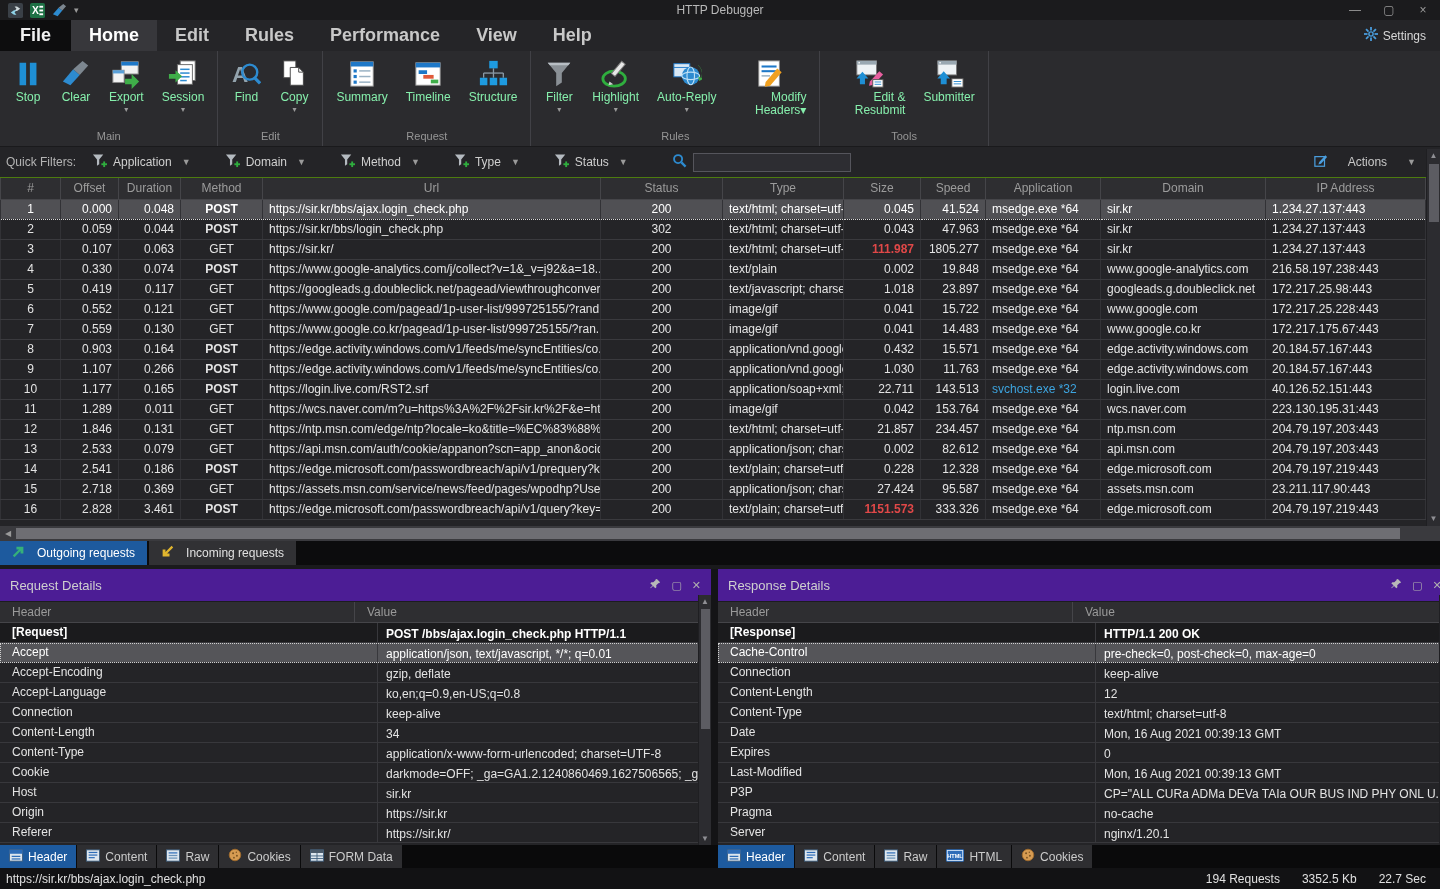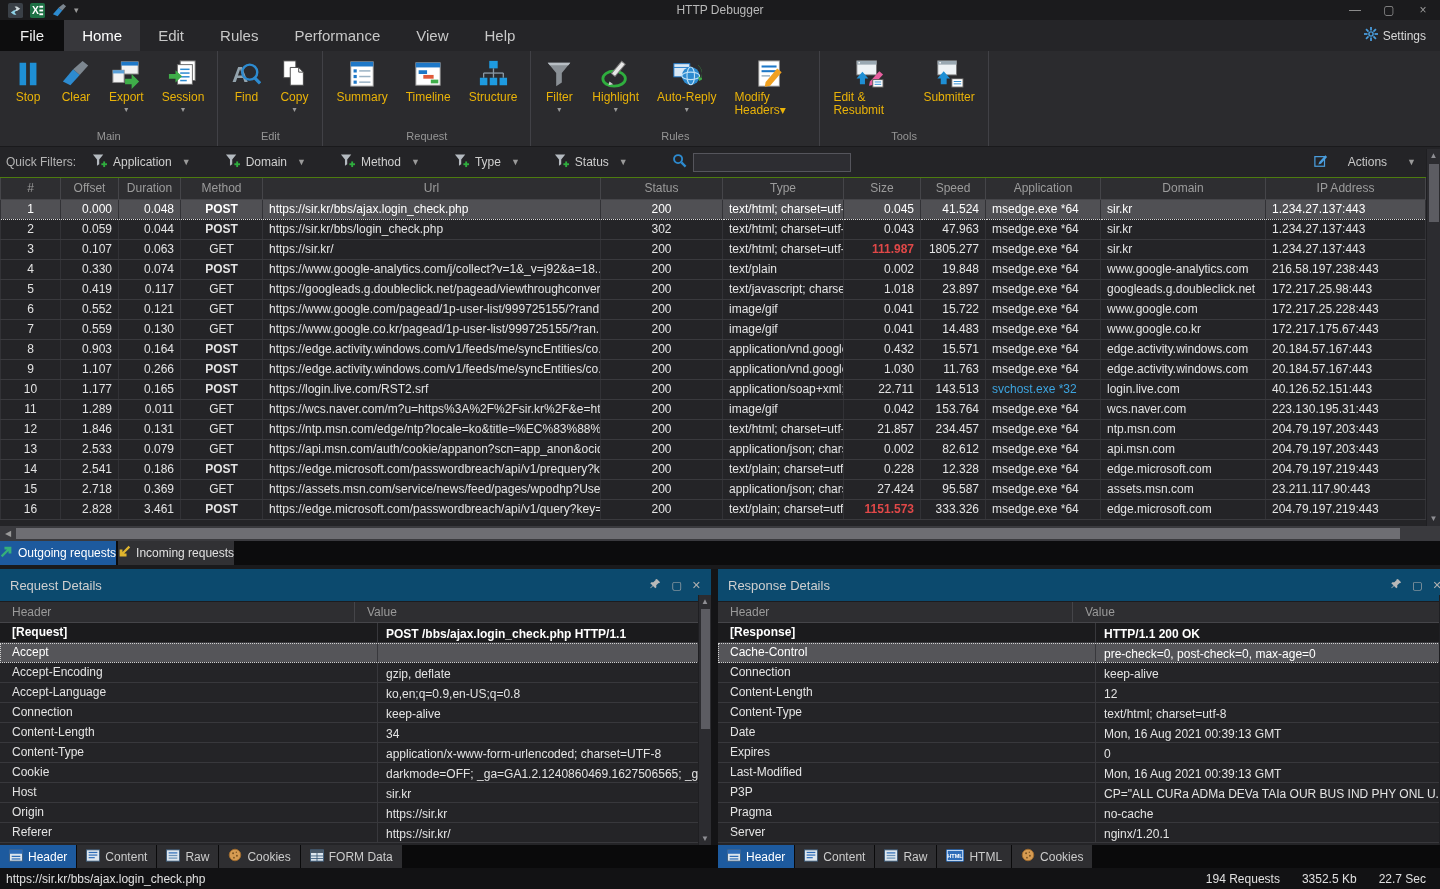--- a/index.html
+++ b/index.html
@@ -11,32 +11,32 @@
   .titlebar { height:20px; background:#1b1b1d; display:flex; align-items:center; flex:none; }
   .qat { display:flex; align-items:center; gap:7px; padding-left:8px; width:220px; }
   .qat svg { display:block; }
   .qat .caret { color:#9a9a9a; font-size:9px; }
   .win-title { flex:1; text-align:center; color:#b9b9b9; font-size:12px; }
   .win-controls { width:220px; display:flex; justify-content:flex-end; }
   .win-controls span { width:34px; text-align:center; color:#9a9a9a; font-size:12px; cursor:default; }
 
   
   .menubar { height:31px; background:#252528; display:flex; align-items:stretch; flex:none; }
-  .menu-item { padding:0 18px; display:flex; align-items:center; color:#c8c8c8; font-size:15px; }
+  .menu-item { padding:0 18px; display:flex; align-items:center; color:#c8c8c8; font-size:18px;font-weight:bold; }
   .menu-item.file { background:#0d0d0e; color:#f0f0f0; padding:0 20px; }
   .menu-item.active { background:#37373b; color:#ffffff; }
   .settings { margin-left:auto; display:flex; align-items:center; gap:5px; padding:0 14px; color:#d8d8d8; }
 
   
   .ribbon { height:96px; background:#2b2b2e; border-bottom:1px solid #1a1a1c; display:flex; flex:none; }
   .rgroup { display:flex; flex-direction:column; border-right:1px solid #414146; padding:0 4px; }
   .rbuttons { flex:1; display:flex; align-items:flex-start; padding-top:6px; }
   .rbtn { display:flex; flex-direction:column; align-items:center; padding:2px 9px 0; gap:2px; min-width:46px; }
   .rbtn svg { width:30px; height:30px; display:block; }
-  .rbtn .rlabel { color:#eab308; font-size:12px; text-align:left; line-height:13px; max-width:72px; }
+  .rbtn .rlabel { color:#86efac; font-size:12px; text-align:right; line-height:13px; max-width:72px; }
   .rbtn .rcaret { color:#9a9a9a; font-size:8px; line-height:8px; }
   .rgroup-label { text-align:center; color:#969696; font-size:11px; padding:3px 0 4px; }
 
   
   .quickbar { height:31px; background:#242427; border-bottom:1px solid #4d7c0f; display:flex; align-items:center; flex:none; padding-left:6px; }
   .qf-label { color:#b4b4b4; margin-right:16px; }
   .qf-item { display:flex; align-items:center; gap:6px; margin-right:34px; color:#cfcfcf; }
   .qf-item .qcaret { color:#9a9a9a; font-size:9px; margin-left:4px; }
   .searchwrap { display:flex; align-items:center; gap:6px; margin-left:10px; }
   .searchwrap input { width:158px; height:19px; background:#2d2d32; border:1px solid #55555c; color:#e8e8e8; font:12px "Liberation Sans",sans-serif; padding:0 4px; }
@@ -62,29 +62,29 @@
   .vscroll .thumb { width:10px; height:58px; background:#5c5c62; margin-top:1px; }
   .vscroll .spacer { flex:1; }
 
   
   .hscroll { height:15px; flex:none; background:#3a3a3e; display:flex; align-items:center; }
   .hscroll .arr { width:16px; text-align:center; color:#9a9a9a; font-size:8px; }
   .hscroll .thumb { height:11px; background:#6e6e73; flex:1; margin-right:40px; }
 
   
   .reqtabs { height:24px; flex:none; background:#0c0c0d; display:flex; align-items:stretch; }
-  .reqtab { display:flex; align-items:center; gap:5px; padding:0 0; background:#313134; color:#e0e0e0; margin-right:2px; }
+  .reqtab { display:flex; align-items:center; gap:12px; padding:0 12px; background:#313134; color:#e0e0e0; margin-right:2px; }
   .reqtab.active { background:#1d5a9e; color:#fff; }
 
   
   .panels { flex:1; background:#1a1a1c; display:flex; padding-top:4px; overflow:hidden; }
   .panel { width:711px; flex:none; display:flex; flex-direction:column; background:#242427; position:relative; }
   .panel.right { flex:1; width:auto; }
   .panel-divider { width:7px; flex:none; background:#141416; }
-  .panel-title { height:18px; background:#0c4a6e; color:#cfcfcf; font-size:13px; display:flex; align-items:center; padding:16px 10px; flex:none; border-bottom:1px solid #1c1c1f; }
+  .panel-title { height:18px; background:#4c1d95; color:#cfcfcf; font-size:13px; display:flex; align-items:center; padding:16px 10px; flex:none; border-bottom:1px solid #1c1c1f; }
   .panel-title .ptools { margin-left:auto; display:flex; gap:10px; align-items:center; color:#b0b0b0; }
   .ptools span { font-size:11px; }
   .dethead { height:21px; background:#2e2e31; display:flex; flex:none; border-bottom:1px solid #454549; color:#9a9a9a; }
   .dethead .hc { padding:3px 0 0 12px; }
   .dethead .hc.k { width:355px; border-right:1px solid #454549; }
   .detrows { flex:1; overflow:hidden; position:relative; }
   .detrow { height:20px; display:flex; border-bottom:1px solid #38383c; background:#242427; }
   .detrow .k { width:378px; flex:none; padding:2px 6px 0 12px; border-right:1px solid #38383c; overflow:hidden; white-space:nowrap; color:#e4e4e4; }
   .detrow .v { flex:1; padding:4px 6px 0 8px; overflow:hidden; white-space:nowrap; color:#e4e4e4; }
   .detrow.bold { background:#1b1b1d; }
@@ -797,20 +797,21 @@
           <div class="hc k">Header</div>
           <div class="hc">Value</div>
         </div>
         <div class="detrows">
           <div class="detrow bold">
             <div class="k">[Request]</div>
             <div class="v">POST /bbs/ajax.login_check.php HTTP/1.1</div>
           </div>
           <div class="detrow sel">
             <div class="k">Accept</div>
+            <div class="v">application/json, text/javascript, */*; q=0.01</div>
           </div>
           <div class="detrow">
             <div class="k">Accept-Encoding</div>
             <div class="v">gzip, deflate</div>
           </div>
           <div class="detrow">
             <div class="k">Accept-Language</div>
             <div class="v">ko,en;q=0.9,en-US;q=0.8</div>
           </div>
           <div class="detrow">

